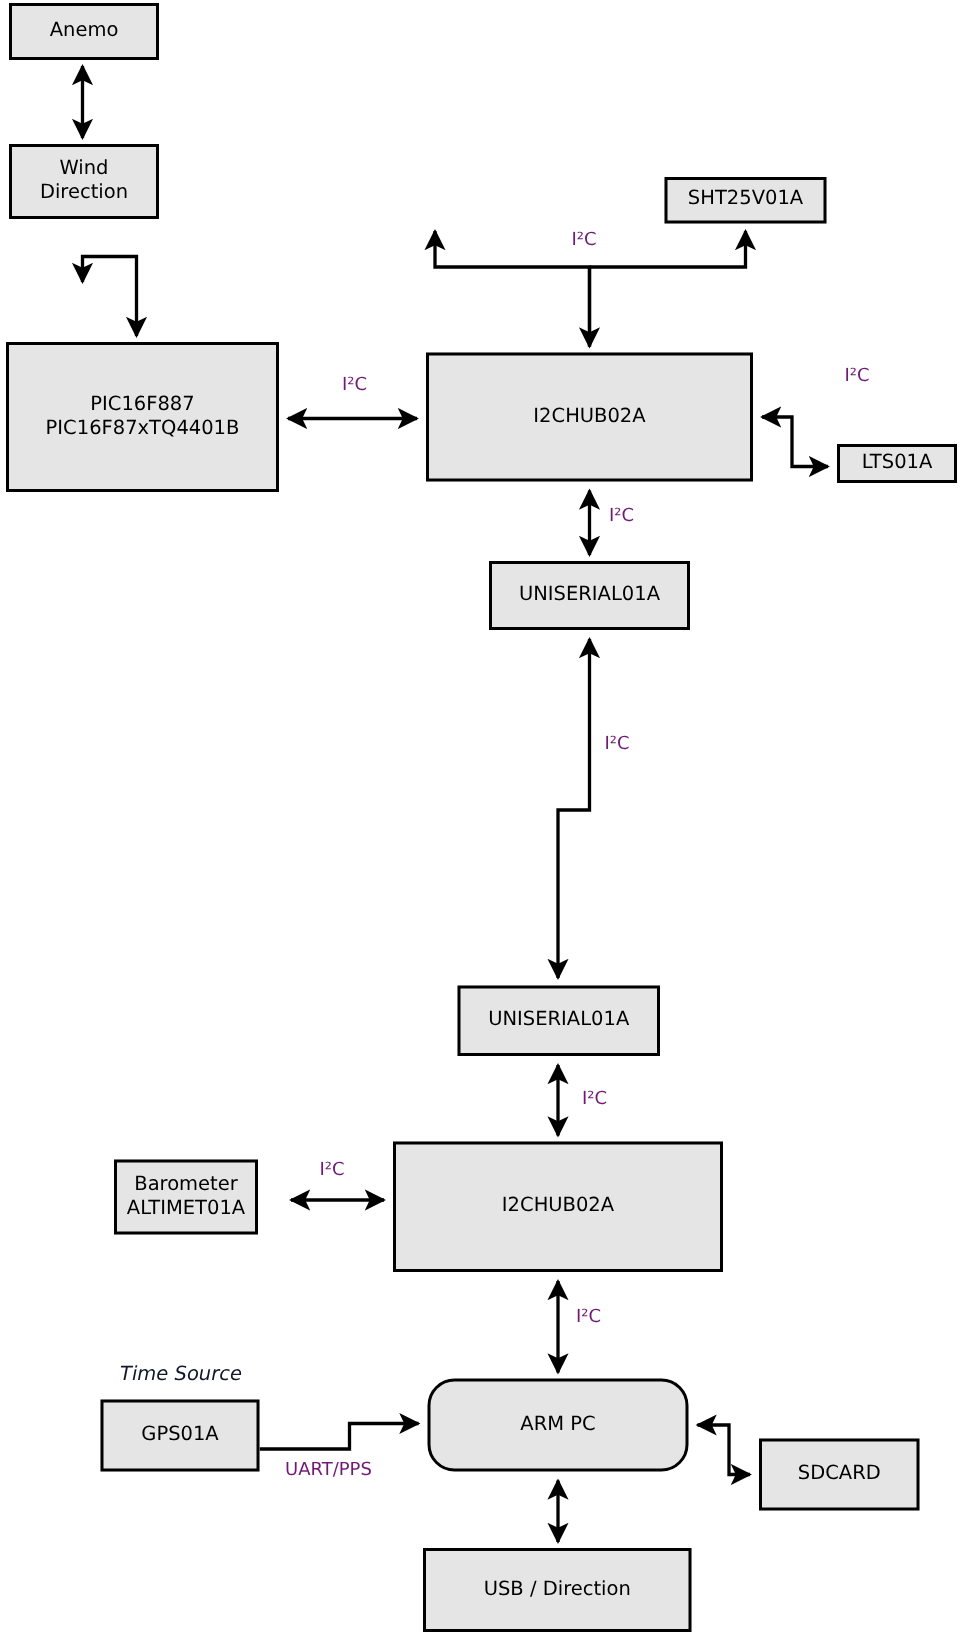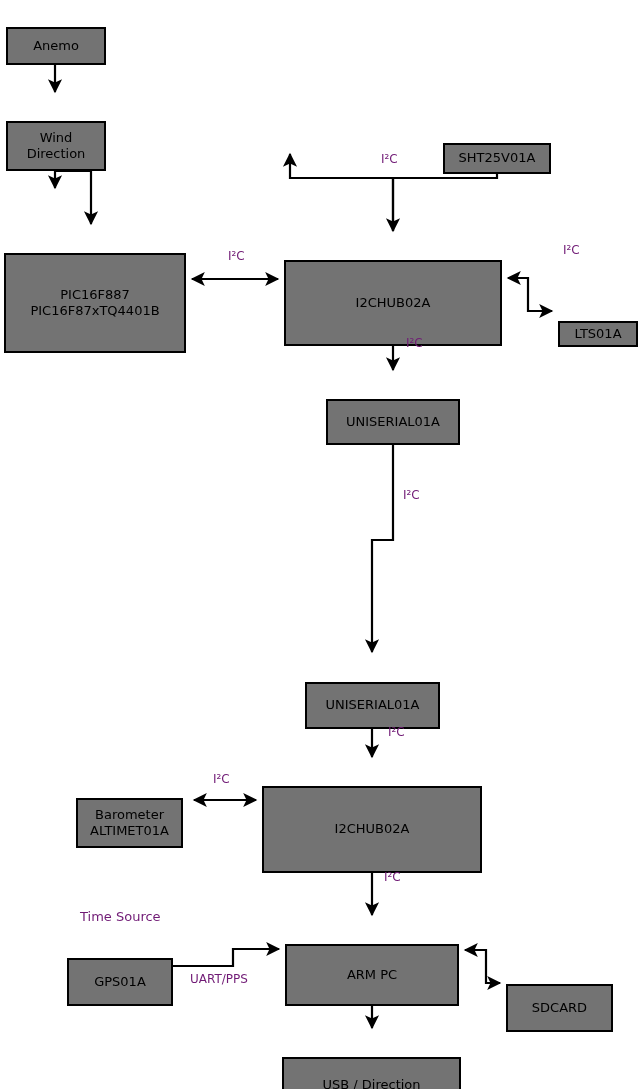--- a/index.html
+++ b/index.html
@@ -9,46 +9,46 @@
     height:1089px;
     background:#ffffff;
     font-family:"DejaVu Sans","Liberation Sans",sans-serif;
     overflow:hidden;
   }
   #wires{position:absolute;left:0;top:0;width:640px;height:1089px;}
   .node{
     position:absolute;
     box-sizing:border-box;
     border:2px solid #000000;
-    background:#737373;
+    background:#e5e5e5;
     display:flex;
     align-items:center;
     justify-content:center;
     text-align:center;
     color:#000000;
     font-size:13px;
     line-height:1.25;
     z-index:2;
-    margin-top:25px;
   }
   .node .lbl{white-space:pre-line;display:block;}
   .edge-label{
     position:absolute;
     color:#701a75;
     font-size:12px;
     white-space:nowrap;
     z-index:3;
     background:transparent;
   }
   .free-label{
     position:absolute;
-    color:#701a75;
+    color:#0f172a;
     font-size:13px;
     white-space:nowrap;
     z-index:3;
+    font-style:italic;
   }
 </style>
 </head>
 <body>
 
 <div id="stage">
 
   <svg id="wires" viewBox="0 0 640 1089" width="640" height="1089" xmlns="http://www.w3.org/2000/svg">
     <defs>
       <marker id="ah" viewBox="0 0 12 12" refX="10" refY="6" markerWidth="7" markerHeight="7" orient="auto-start-reverse" markerUnits="strokeWidth">
@@ -116,34 +116,34 @@
   </div>
 
   <div class="node" style="left:326px;top:374px;width:134px;height:46px;">
     <span class="lbl">UNISERIAL01A</span>
   </div>
 
   <div class="node" style="left:305px;top:657px;width:135px;height:47px;">
     <span class="lbl">UNISERIAL01A</span>
   </div>
 
-  <div class="node" style="left:76px;top:773px;width:107px;height:50px;">
+  <div class="node" style="left:76px;top:773px;width:96px;height:50px;">
     <span class="lbl">Barometer
 ALTIMET01A</span>
   </div>
 
   <div class="node" style="left:262px;top:761px;width:220px;height:87px;">
     <span class="lbl">I2CHUB02A</span>
   </div>
 
   <div class="node" style="left:67px;top:933px;width:106px;height:48px;">
     <span class="lbl">GPS01A</span>
   </div>
 
-  <div class="node" style="left:285px;top:919px;width:174px;height:62px;">
+  <div class="node" style="left:285px;top:919px;width:174px;height:62px;border-radius:18px;">
     <span class="lbl">ARM PC</span>
   </div>
 
   <div class="node" style="left:506px;top:959px;width:107px;height:48px;">
     <span class="lbl">SDCARD</span>
   </div>
 
   <div class="node" style="left:282px;top:1032px;width:179px;height:56px;">
     <span class="lbl">USB / Direction</span>
   </div>

